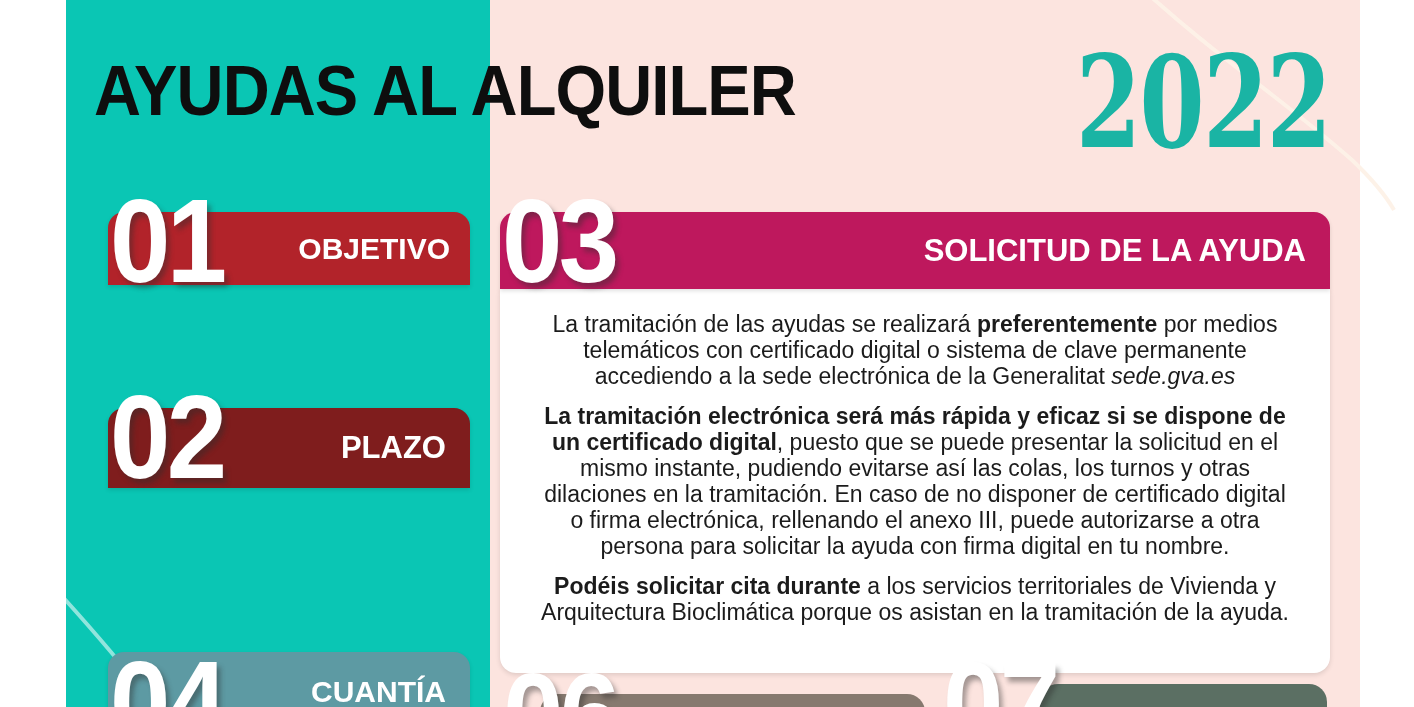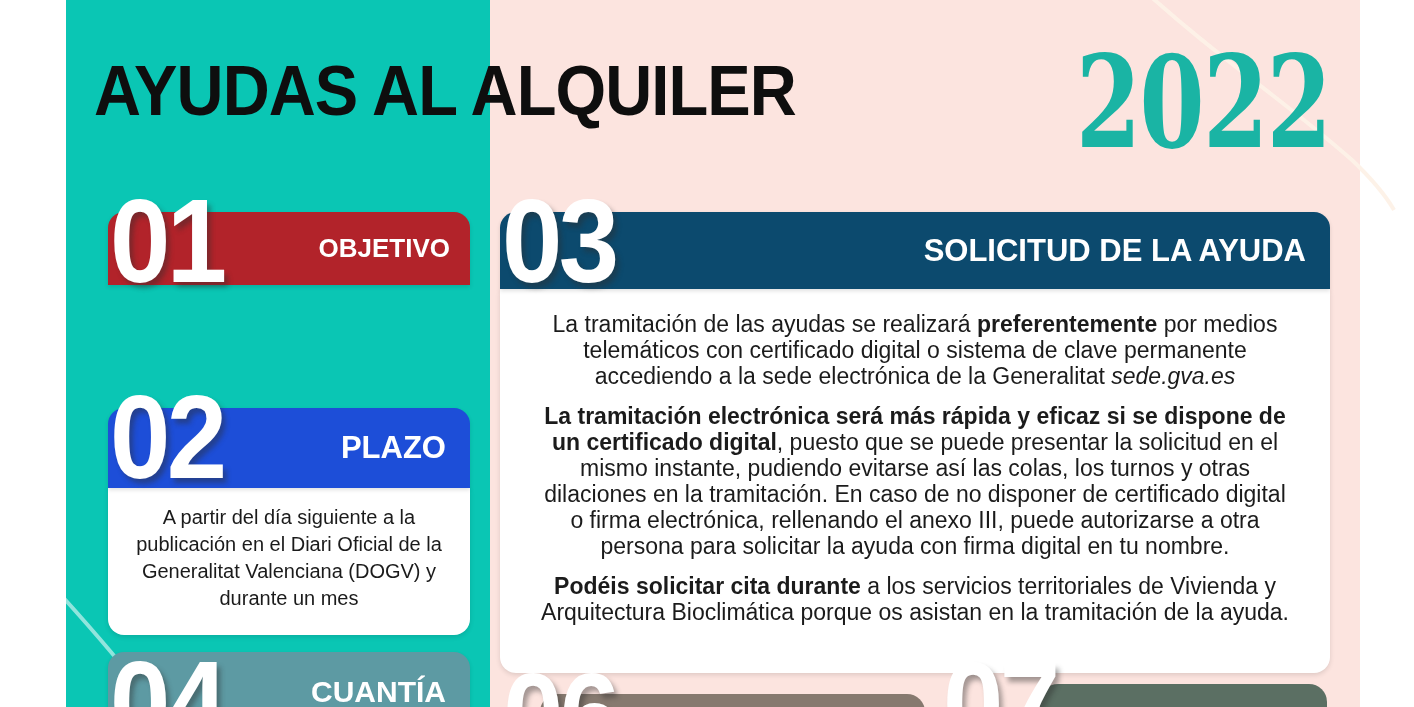--- a/index.html
+++ b/index.html
@@ -34,32 +34,32 @@
   }
   .big-num{
     position:absolute;left:2px;top:-30px;font-size:118px;font-weight:bold;color:#ffffff;
     line-height:1;letter-spacing:-4px;text-shadow:4px 5px 5px rgba(45,45,45,.42);
     transform:scaleX(.92);transform-origin:left top;
   }
 
   
   .card-objetivo{left:108px;top:212px;width:362px;}
   .card-objetivo .card-header{height:73px;background:#b2232a;padding-right:20px;}
-  .card-objetivo .hlabel{font-size:26px;text-align:right;}
+  .card-objetivo .hlabel{font-size:30px;text-align:right;}
   .card-objetivo .card-body{height:112px;padding:14px 16px 0 16px;font-size:19px;line-height:25px;box-sizing:border-box;}
 
   
   .card-plazo{left:108px;top:408px;width:362px;}
-  .card-plazo .card-header{height:80px;background:#1d4ed8;padding-right:24px;}
+  .card-plazo .card-header{height:80px;background:#7f1d1d;padding-right:24px;}
   .card-plazo .hlabel{font-size:31px;}
   .card-plazo .card-body{height:147px;padding:16px 28px 0 28px;font-size:20px;line-height:27px;box-sizing:border-box;}
 
   
   .card-solicitud{left:500px;top:212px;width:830px;}
-  .card-solicitud .card-header{height:77px;background:#0c4a6e;padding-right:24px;}
+  .card-solicitud .card-header{height:77px;background:#be185d;padding-right:24px;}
   .card-solicitud .hlabel{font-size:31px;}
   .card-solicitud .card-body{height:384px;padding:22px 38px 0 38px;font-size:23px;line-height:26px;box-sizing:border-box;}
   .card-solicitud p{margin:0 0 14px 0;}
   .card-solicitud p.tight{margin:0;}
 
   
   .card-cuantia{left:108px;top:652px;width:362px;}
   .card-cuantia .card-header{height:80px;background:#5d9aa3;padding-right:24px;}
   .card-cuantia .hlabel{font-size:30px;}
   .card-cuantia .big-num{top:-8px;}
@@ -97,21 +97,20 @@
     <div class="card-header">
       <span class="hlabel">OBJETIVO</span>
     </div>
     <div class="big-num">01</div>
   </div>
 
   <div class="card card-plazo">
     <div class="card-header">
       <span class="hlabel">PLAZO</span>
     </div>
-    <div class="card-body">A partir del día siguiente a la publicación en el Diari Oficial de la Generalitat Valenciana (DOGV) y durante un mes</div>
     <div class="big-num">02</div>
   </div>
 
   <div class="card card-solicitud">
     <div class="card-header">
       <span class="hlabel">SOLICITUD DE LA AYUDA</span>
     </div>
     <div class="card-body">
       <p>La tramitación de las ayudas se realizará <b>preferentemente</b> por medios telemáticos con certificado digital o sistema de clave permanente accediendo a la sede electrónica de la Generalitat <i>sede.gva.es</i></p>
       <p><b>La tramitación electrónica será más rápida y eficaz si se dispone de un certificado digital</b>, puesto que se puede presentar la solicitud en el mismo instante, pudiendo evitarse así las colas, los turnos y otras dilaciones en la tramitación. En caso de no disponer de certificado digital o firma electrónica, rellenando el anexo III, puede autorizarse a otra persona para solicitar la ayuda con firma digital en tu nombre.</p>

